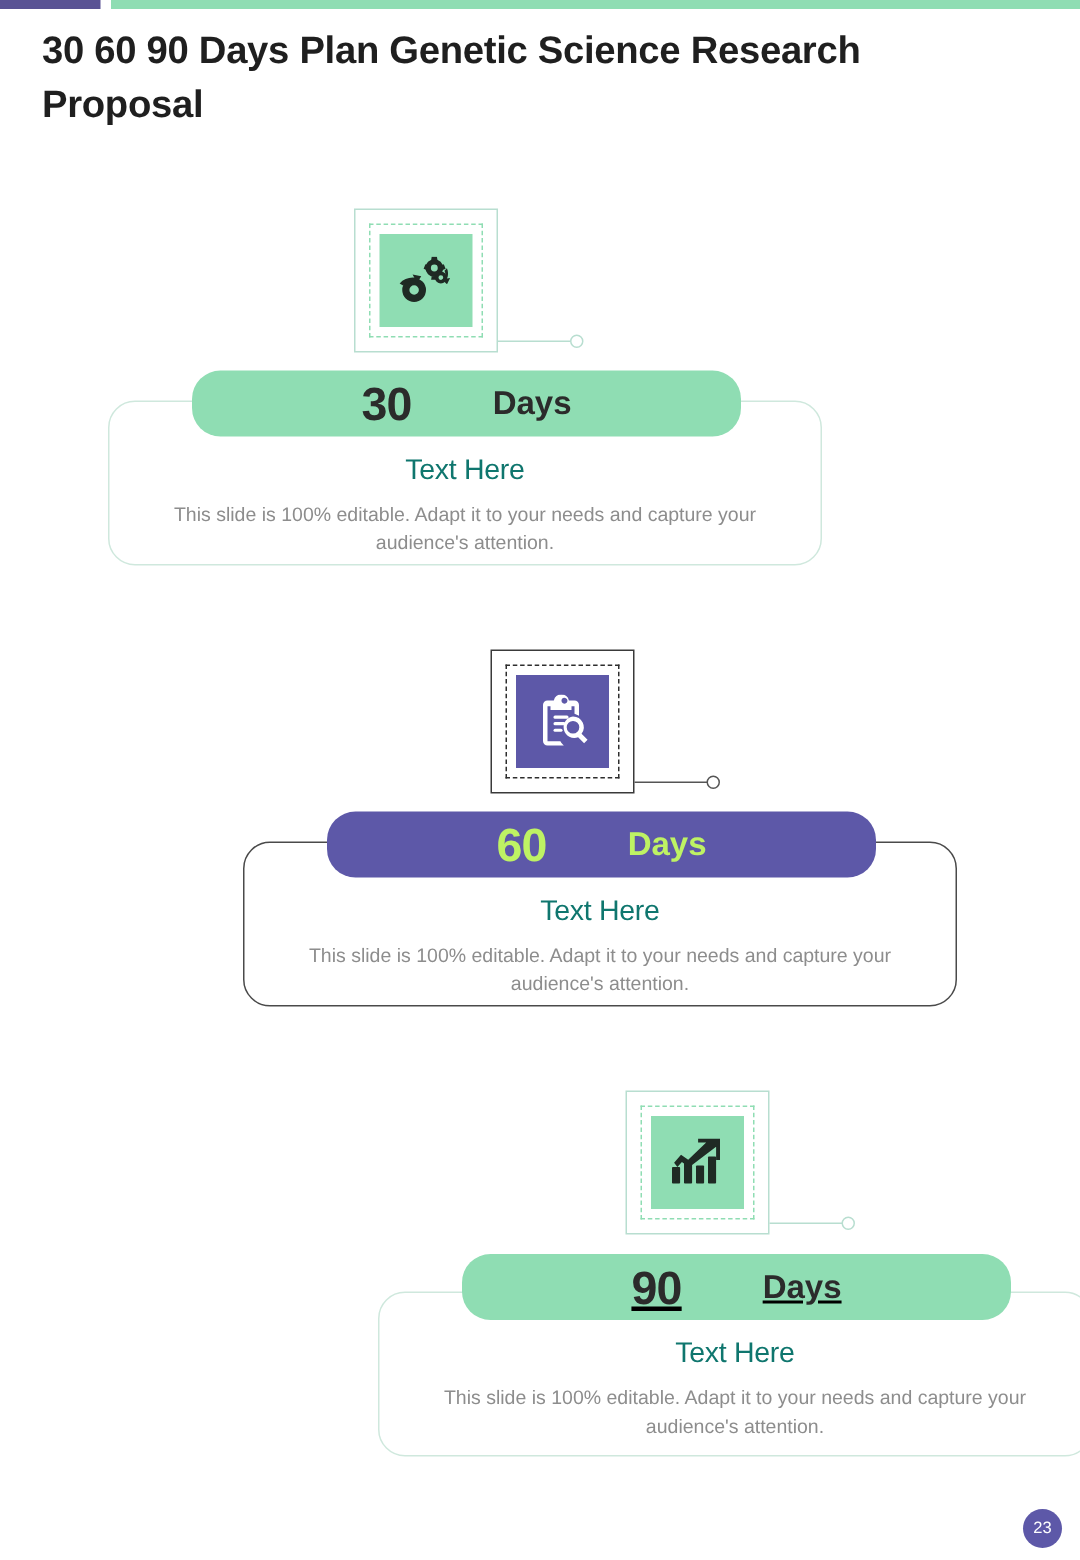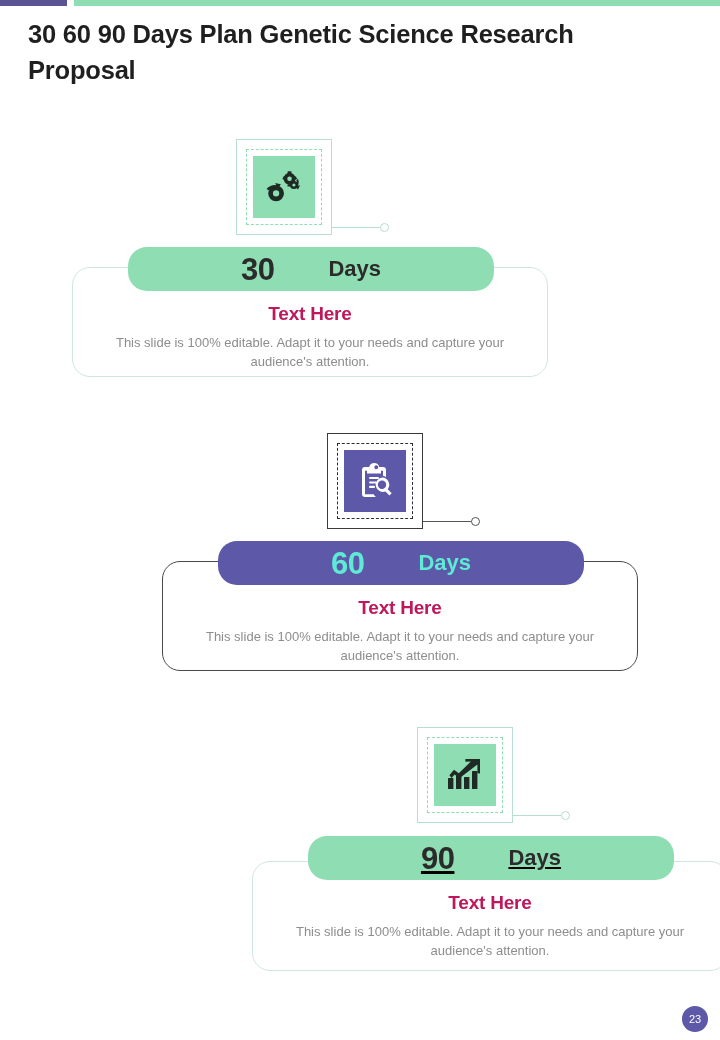--- a/index.html
+++ b/index.html
@@ -133,30 +133,30 @@
     line-height: 1;
   }
   .badge-unit {
     font-size: 22px;
     font-weight: bold;
     color: #2b2b2b;
     margin-left: 8px;
     line-height: 1;
   }
   .step.purple .badge-num,
-  .step.purple .badge-unit { color: #5eead4; text-align: right; }
+  .step.purple .badge-unit { color: #bef264; text-align: right; }
 
   
   .card-heading {
     position: absolute;
     width: 100%;
     text-align: center;
     font-size: 19px;
-    font-weight: bold;
-    color: #be185d;
+    font-weight: normal;
+    color: #0f766e;
     letter-spacing: -0.2px;
   }
   .card-desc {
     position: absolute;
     width: 100%;
     text-align: center;
     font-size: 13px;
     line-height: 19px;
     color: #8d8d8d;
     padding: 0 18px;

